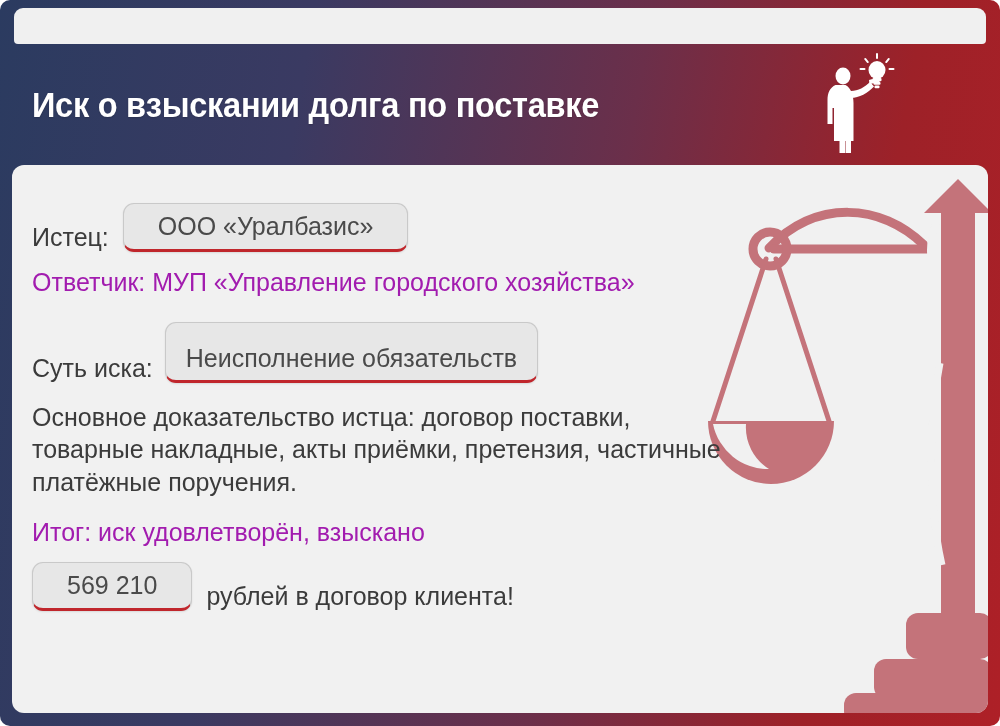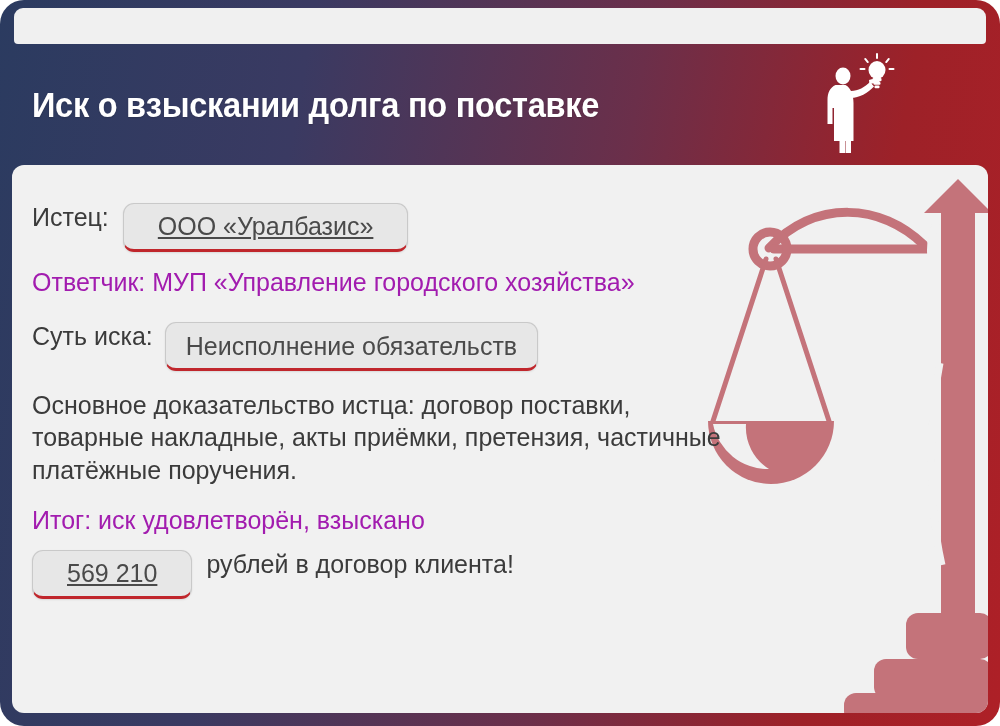--- a/index.html
+++ b/index.html
@@ -14,21 +14,21 @@
     overflow: hidden;
   }
 
   
   .slide {
     position: relative;
     width: 1000px;
     height: 726px;
     box-sizing: border-box;
     background: linear-gradient(100deg, #2b3b60 0%, #3a3a62 28%, #6b2f4a 58%, #9d2128 82%, #ae2027 100%);
-    border-radius: 24px;
+    border-radius: 10px;
     overflow: hidden;
   }
 
   
   .top-strip {
     position: absolute;
     left: 14px;
     top: 8px;
     width: 972px;
     height: 36px;
@@ -98,47 +98,47 @@
   .line {
     font-size: 25px;
     line-height: 1.28;
     color: #a21caf;
     margin: 0 0 6px 0;
     font-family: "Liberation Sans Narrow", "Liberation Sans", "DejaVu Sans", sans-serif;
     display: block;
   }
   .row {
     display: flex;
-    align-items: flex-start;
+    align-items: flex-end;
     flex-wrap: wrap;
     margin-bottom: 8px;
   }
   .label {
     font-size: 25px;
     color: #3b3b3b;
     font-family: "Liberation Sans Narrow", "Liberation Sans", "DejaVu Sans", sans-serif;
     white-space: nowrap;
   }
 
   
   .chip {
     display: inline-block;
     background: #e7e7e7;
     border: 1px solid #c9c9c9;
     border-bottom: 3px solid #c0262c;
     border-radius: 11px;
-    padding: 9px 20px 7px 20px;
+    padding: 21px 20px 7px 20px;
     font-size: 25px;
     color: #4a4a4a;
     font-family: "Liberation Sans Narrow", "Liberation Sans", "DejaVu Sans", sans-serif;
     box-shadow: 0 1px 2px rgba(0,0,0,0.10);
     white-space: nowrap;
     line-height: 1.15;
   }
-  .chip-lg { padding: 8px 34px; text-decoration: underline; }
+  .chip-lg { padding: 8px 34px; }
 
   .para {
     font-size: 25px;
     line-height: 1.30;
     color: #3b3b3b;
     max-width: 690px;
     font-family: "Liberation Sans Narrow", "Liberation Sans", "DejaVu Sans", sans-serif;
     margin: 0;
   }
 

